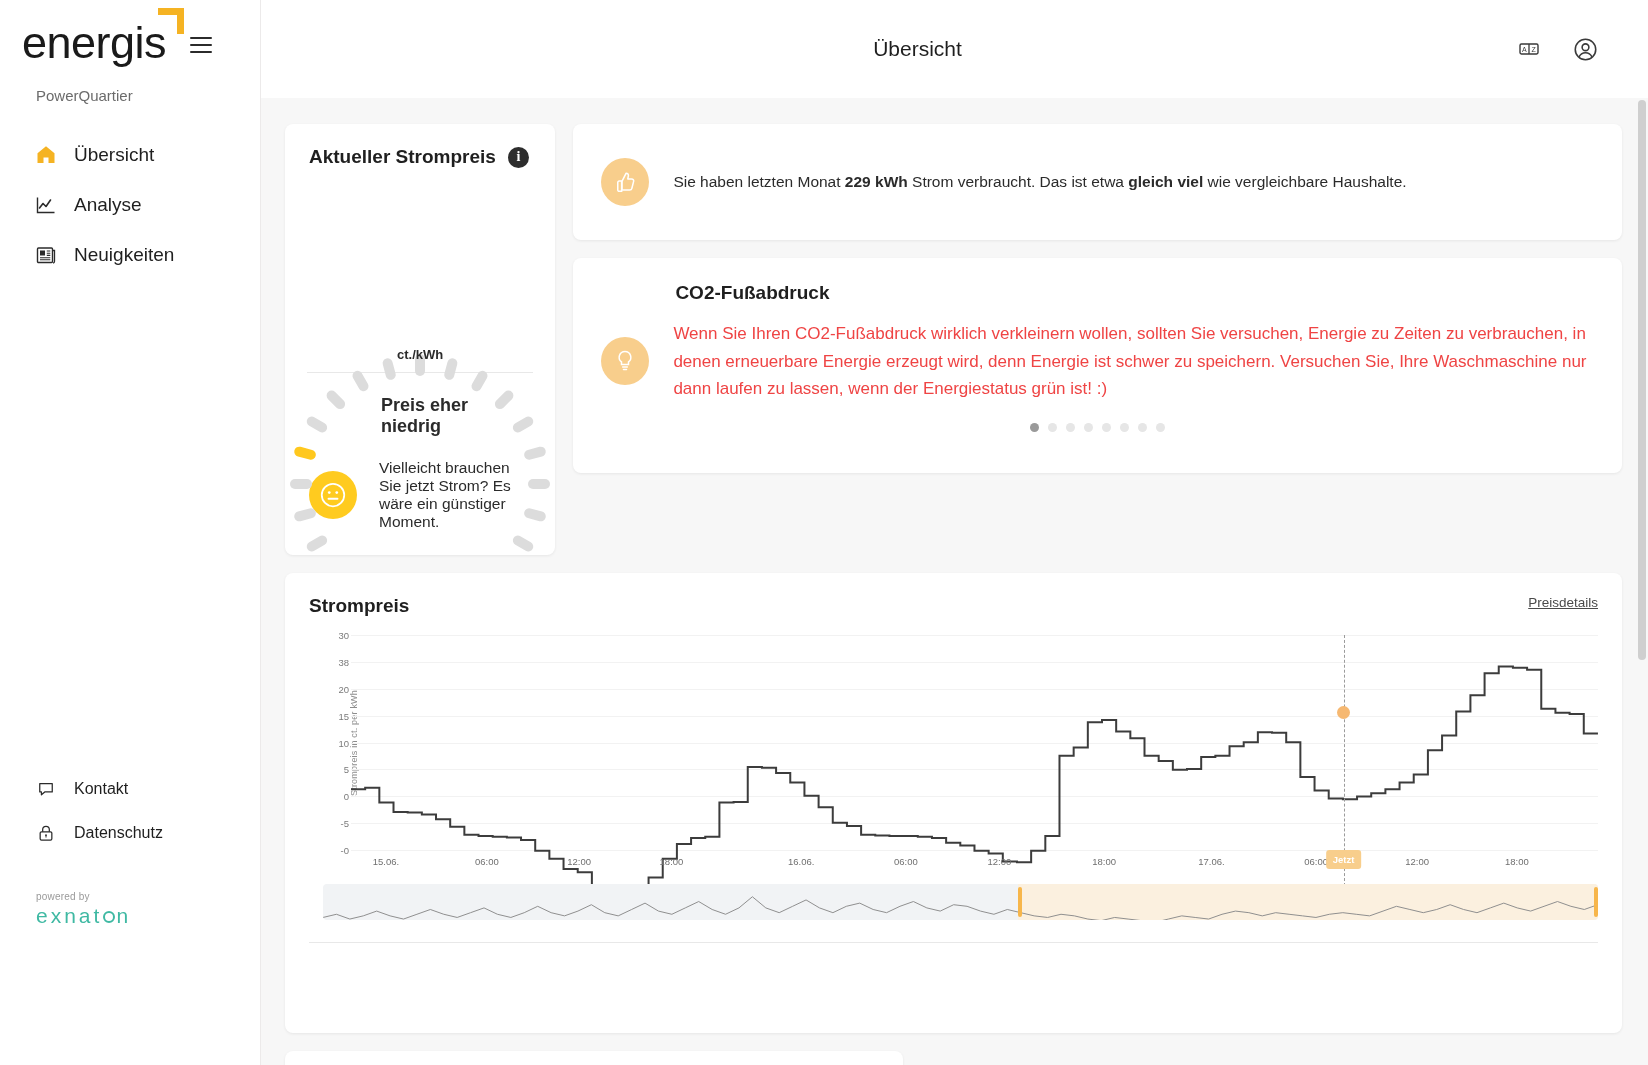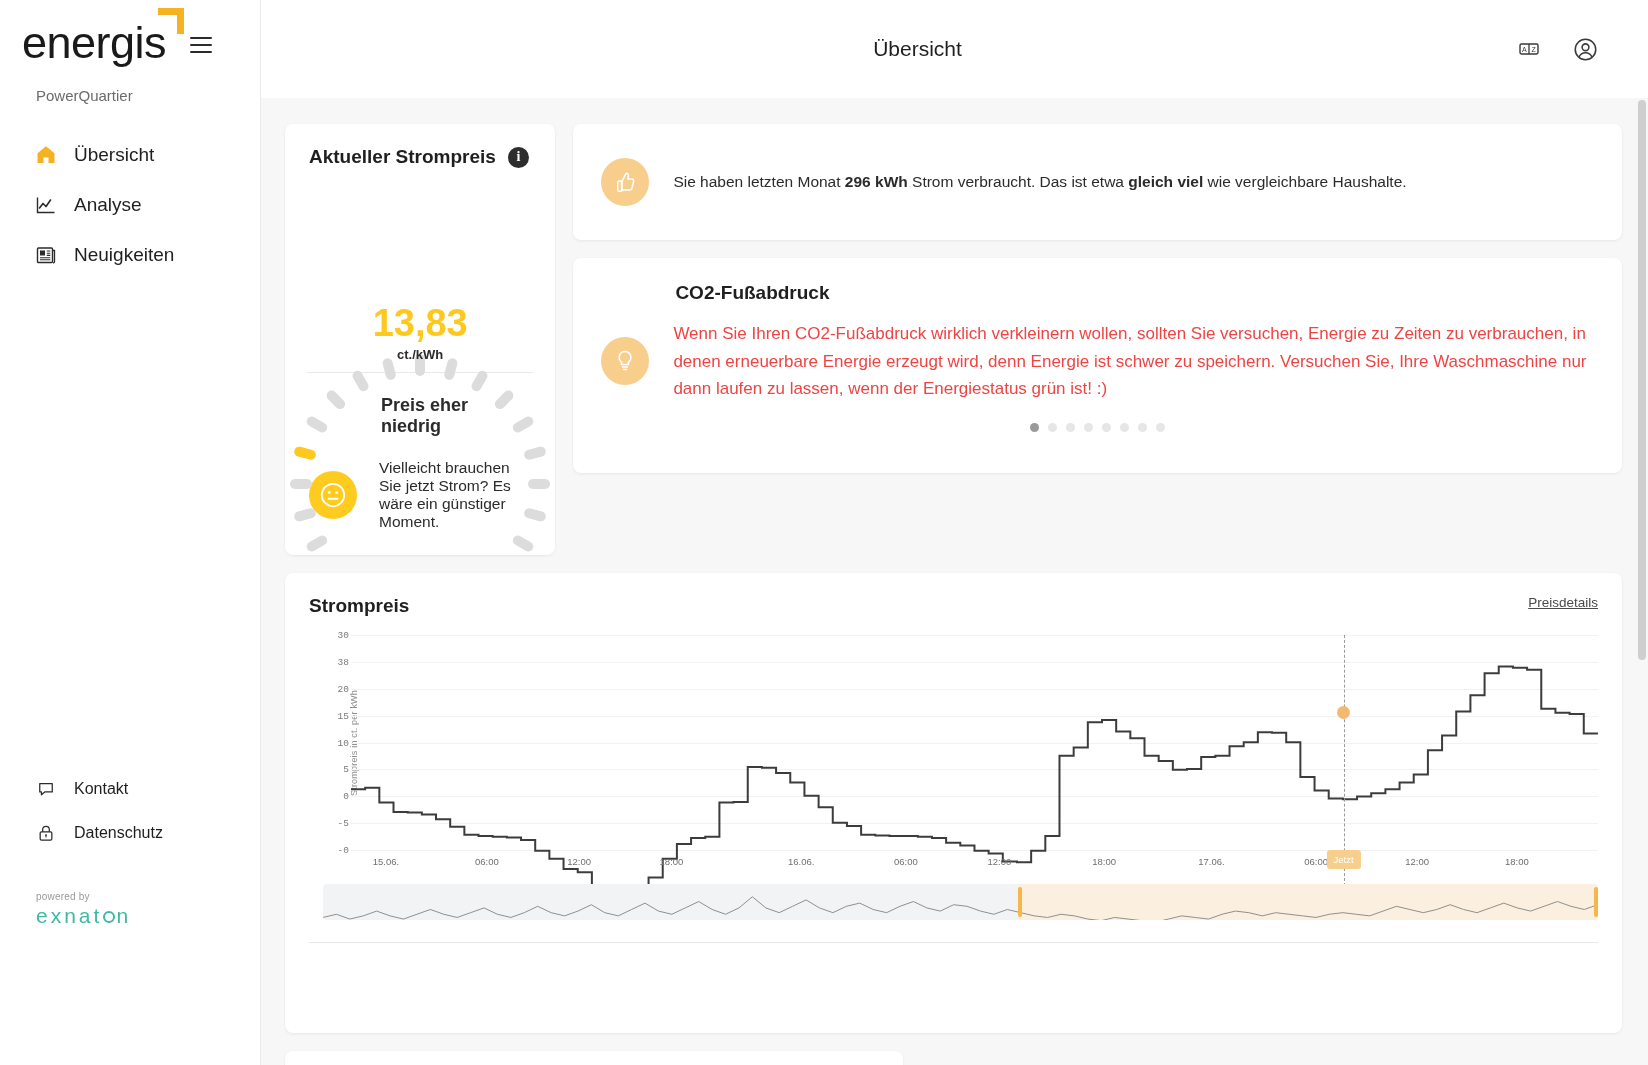--- a/index.html
+++ b/index.html
@@ -287,21 +287,20 @@
     letter-spacing: .2px;
   }
   .ytick {
     position: absolute;
     left: 18px;
     font-size: 9.5px;
     color: #7a7a7a;
     transform: translateY(-50%);
     text-align: right;
     width: 22px;
-    font-family: Liberation Mono, monospace;
   }
   .gridline {
     position: absolute;
     left: 42px; right: 0;
     height: 1px;
     background: #f2f2f2;
   }
   .svg-plot { position: absolute; left: 42px; right: 0; top: 0; bottom: 0; }
 
   .nowline {
@@ -324,21 +323,21 @@
     position: absolute;
     font-size: 9.5px;
     color: #6f6f6f;
     transform: translateX(-50%);
     top: 6px;
     white-space: nowrap;
   }
   .xtick.badge {
     background: #F8CE8C;
     color: #ffffff;
-    font-weight: normal;
+    font-weight: bold;
     border-radius: 3px;
     padding: 4px 7px;
     top: 0px;
     font-size: 9.5px;
     cursor: pointer;
   }
 
   .brush {
     position: relative;
     margin: 6px 0 0 14px;
@@ -524,21 +523,20 @@
                 <div class="tick" style="transform: rotate(0deg);"></div>
                 <div class="tick" style="transform: rotate(15deg);"></div>
                 <div class="tick" style="transform: rotate(30deg);"></div>
                 <div class="tick" style="transform: rotate(45deg);"></div>
                 <div class="tick" style="transform: rotate(60deg);"></div>
                 <div class="tick" style="transform: rotate(75deg);"></div>
                 <div class="tick" style="transform: rotate(90deg);"></div>
                 <div class="tick" style="transform: rotate(105deg);"></div>
                 <div class="tick" style="transform: rotate(120deg);"></div>
               </div>
-            <div class="gauge-value">13,83</div>
             <div class="gauge-unit">ct./kWh</div>
           </div>
 
           <div class="divider"></div>
 
           <div class="advice">
             <div class="advice-title">Preis eher niedrig</div>
             <div class="advice-row">
               <div class="advice-icon">
                 <svg width="30" height="30" viewBox="0 0 24 24">
@@ -555,21 +553,21 @@
 
         <div class="col-right">
 
           <div class="card card-consumption">
             <div class="round-icon">
               <svg width="28" height="28" viewBox="0 0 24 24">
                 <path d="M7 11.2h2.1V20H7a1.2 1.2 0 0 1-1.2-1.2v-6.4A1.2 1.2 0 0 1 7 11.2z" fill="none" stroke="#ffffff" stroke-width="1.3"></path>
                 <path d="M9.4 11.4 13 4.4c1.4 0 2.1 1 1.9 2.3l-.5 2.7h3.4c1.1 0 1.9 1 1.6 2.1l-1.5 5.9c-.2 .9-1 1.5-1.9 1.5H9.4z" fill="none" stroke="#ffffff" stroke-width="1.3" stroke-linejoin="round"></path>
               </svg>
             </div>
-            <div class="consumption-text" id="consumption-text"><span>Sie haben letzten Monat </span><b>296 kWh</b><span> Strom verbraucht. Das ist etwa </span><b>gleich viel</b><span> wie vergleichbare Haushalte.</span></div>
+            <div class="consumption-text" id="consumption-text"><span>Sie haben letzten Monat </span><b>229 kWh</b><span> Strom verbraucht. Das ist etwa </span><b>gleich viel</b><span> wie vergleichbare Haushalte.</span></div>
           </div>
 
           <div class="card card-tip">
             <div class="tip-title">CO2-Fußabdruck</div>
             <div class="tip-row">
               <div class="round-icon">
                 <svg width="28" height="28" viewBox="0 0 24 24">
                   <path d="M12 3.8a5 5 0 0 0-3 9v2.1h6V12.8a5 5 0 0 0-3-9z" fill="none" stroke="#ffffff" stroke-width="1.3"></path>
                   <path d="M10 17.2h4M10.7 19.2h2.6" stroke="#ffffff" stroke-width="1.3" stroke-linecap="round"></path>
                 </svg>

